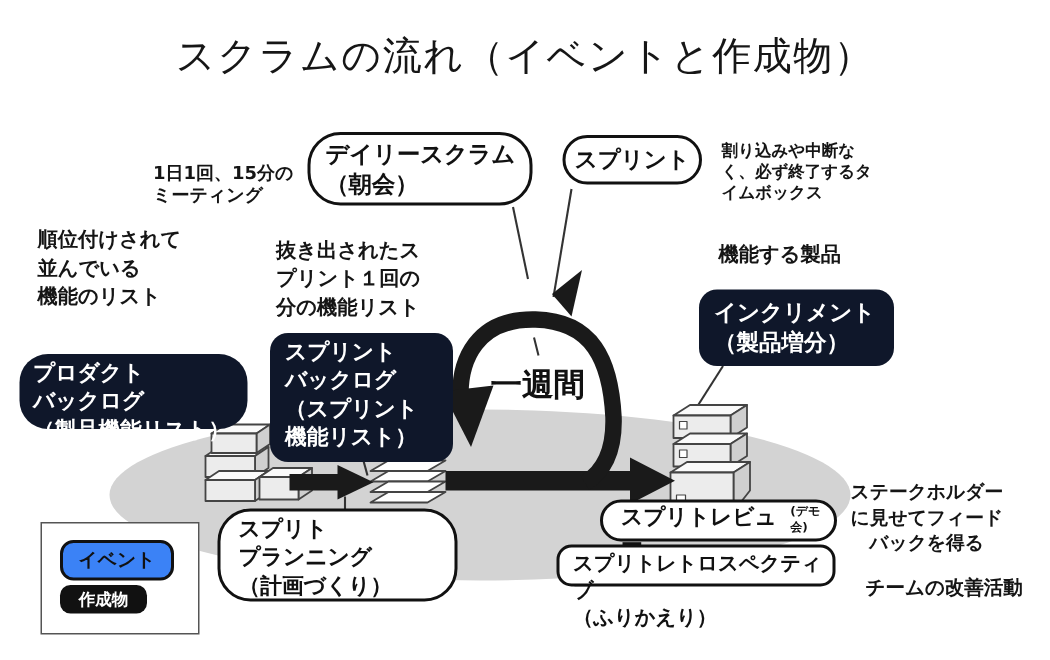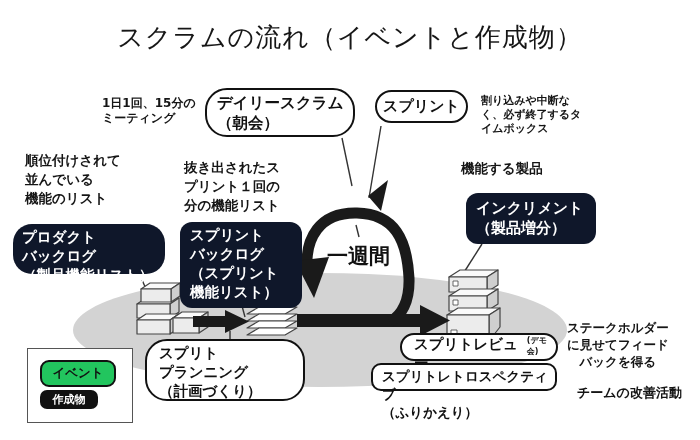--- a/index.html
+++ b/index.html
@@ -10,21 +10,21 @@
   .note{font-size:12.5px;font-weight:700;line-height:16px;white-space:pre-line;color:#151515;}
   .ebox{background:#fff;border:2.5px solid #111;border-radius:22px;font-weight:700;
         white-space:pre-line;color:#111;box-sizing:border-box;}
   .abox{background:#0f172a;border-radius:12px;color:#fff;font-weight:700;
         white-space:pre-line;box-sizing:border-box;}
   .loop-week{font-size:21px;font-weight:700;color:#111;}
   .one-day-circle{width:48px;height:46px;border:1.6px solid #222;border-radius:50%;
         display:flex;align-items:center;justify-content:center;font-size:14.5px;font-weight:700;background:transparent;}
   .legend-frame{width:106px;height:75px;border:1.5px solid #555;background:#fff;box-sizing:border-box;}
   .legend-event{position:absolute;left:12px;top:11px;width:72px;height:23px;border:2px solid #111;border-radius:9px;
-        display:flex;align-items:center;justify-content:center;font-size:12.5px;font-weight:700;background:#22c55e;}
+        display:flex;align-items:center;justify-content:center;font-size:12.5px;font-weight:700;background:#3b82f6;}
   .legend-artifact{position:absolute;left:12px;top:41px;width:58px;height:19px;background:#111;border-radius:7px;
         display:flex;align-items:center;justify-content:center;font-size:11px;font-weight:700;color:#fff;}
   .review-sub{font-size:8px;font-weight:700;margin-left:4px;}
 </style>
 </head>
 <body>
 
 <div class="stage">
 
   <svg class="abs" style="left:0;top:0;" width="700" height="440" viewBox="0 0 700 440">
@@ -89,51 +89,51 @@
     </g>
 
     <path d="M 390,322 Q 410,310 409,278 C 407,240 395,214 357,213 C 318,212 306,240 307,266" fill="none" stroke="#1a1a1a" stroke-width="11"></path>
     <polygon points="295,261 329,257 314,298" fill="#1a1a1a"></polygon>
 
     <polygon points="368,196 388,180 381,211" fill="#1a1a1a"></polygon>
   </svg>
 
   <div class="abs title" style="left:0;top:20px;">スクラムの流れ（イベントと作成物）</div>
 
-  <div class="abs note" style="left:102px;top:96px;font-size:12px;line-height:15px;">1日1回、15分の
+  <div class="abs note" style="left:102px;top:108px;font-size:12px;line-height:15px;">1日1回、15分の
 ミーティング</div>
   <div class="abs note" style="left:481px;top:94px;font-size:11px;line-height:14px;">割り込みや中断な
 く、必ず終了するタ
 イムボックス</div>
   <div class="abs note" style="left:25px;top:151px;font-size:13.5px;line-height:19px;">順位付けされて
 並んでいる
 機能のリスト</div>
   <div class="abs note" style="left:184px;top:158px;font-size:13.5px;line-height:19px;">抜き出されたス
 プリント１回の
 分の機能リスト</div>
-  <div class="abs note" style="left:461px;top:162px;font-size:13.5px;font-family:Liberation Mono, monospace;">機能する製品</div>
+  <div class="abs note" style="left:479px;top:162px;font-size:13.5px;">機能する製品</div>
   <div class="abs note" style="left:567px;top:319px;line-height:17px;">ステークホルダー
 に見せてフィード
 　バックを得る</div>
   <div class="abs note" style="left:577px;top:385px;font-size:13px;">チームの改善活動</div>
 
   <div class="abs ebox" style="left:205px;top:88px;width:150px;height:49px;font-size:15.5px;line-height:20px;padding:3px 0 0 10px;">デイリースクラム
 （朝会）</div>
   <div class="abs ebox" style="left:375px;top:90px;width:93px;height:33px;font-size:15px;display:flex;align-items:center;justify-content:center;">スプリント</div>
   <div class="abs ebox" style="left:145px;top:339px;width:160px;height:62px;font-size:14.5px;line-height:19px;padding:3px 0 13px 12px;">スプリト
 プランニング
 （計画づくり）</div>
   <div class="abs ebox" style="left:400px;top:333px;width:158px;height:28px;font-size:14.5px;display:flex;align-items:flex-start;padding-left:12px;">
     <span>スプリトレビュー</span>
     <span class="review-sub">(デモ会)</span>
   </div>
   <div class="abs ebox" style="left:371px;top:363px;width:186px;height:28px;font-size:13.5px;line-height:18px;padding:2px 0 0 9px;border-radius:10px;border-width:2px;">スプリトレトロスペクティブ
 （ふりかえり）</div>
 
-  <div class="abs abox" style="left:13px;top:224px;width:152px;height:50px;font-size:14.5px;line-height:19px;padding:4px 0 0 9px;border-radius:19px;">プロダクト
+  <div class="abs abox" style="left:13px;top:236px;width:152px;height:50px;font-size:14.5px;line-height:19px;padding:4px 0 0 9px;border-radius:19px;">プロダクト
 バックログ
 （製品機能リスト）</div>
   <div class="abs abox" style="left:180px;top:222px;width:122px;height:86px;font-size:14.5px;line-height:19px;padding:4px 0 0 10px;">スプリント
 バックログ
 （スプリント
 機能リスト）</div>
   <div class="abs abox" style="left:466px;top:193px;width:130px;height:51px;font-size:15px;line-height:20px;padding:5px 0 0 10px;">インクリメント
 （製品増分）</div>
 
   <div class="abs loop-week" style="left:327px;top:242px;">一週間</div>

